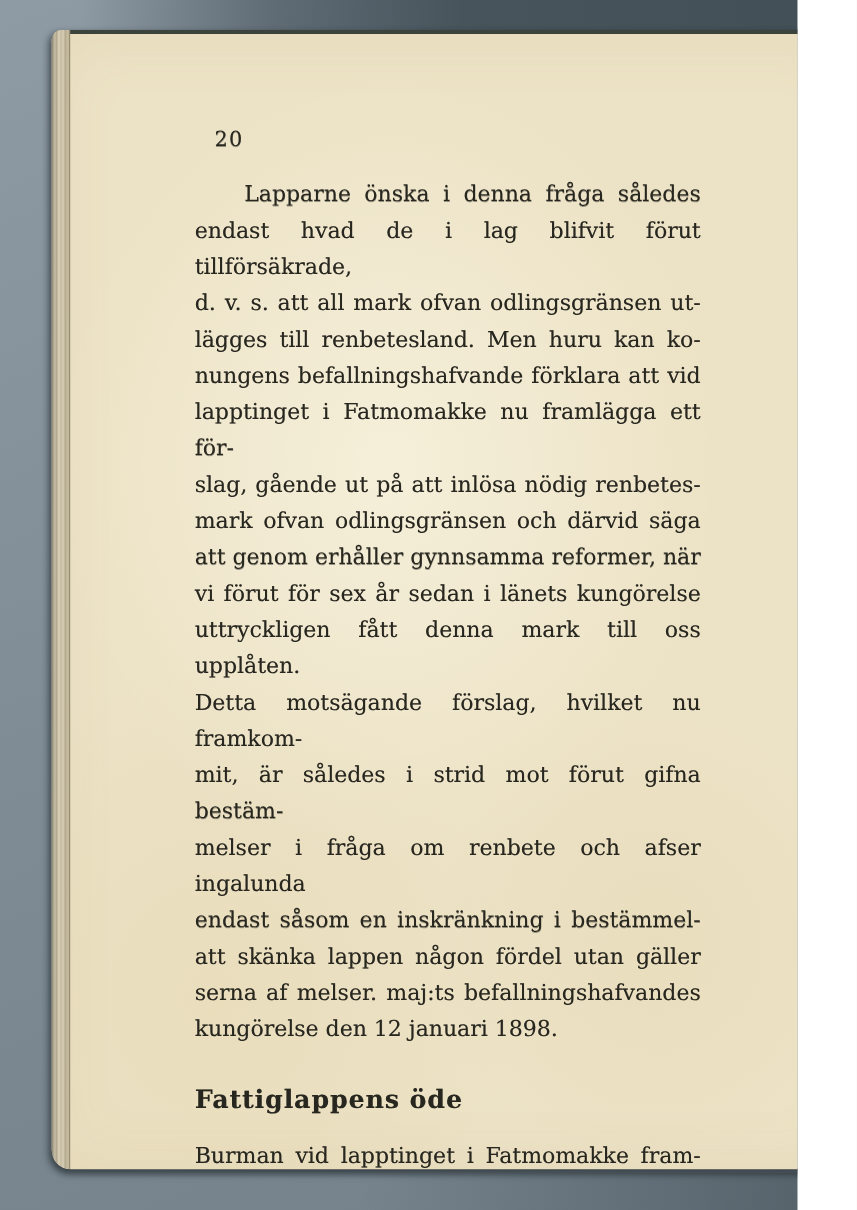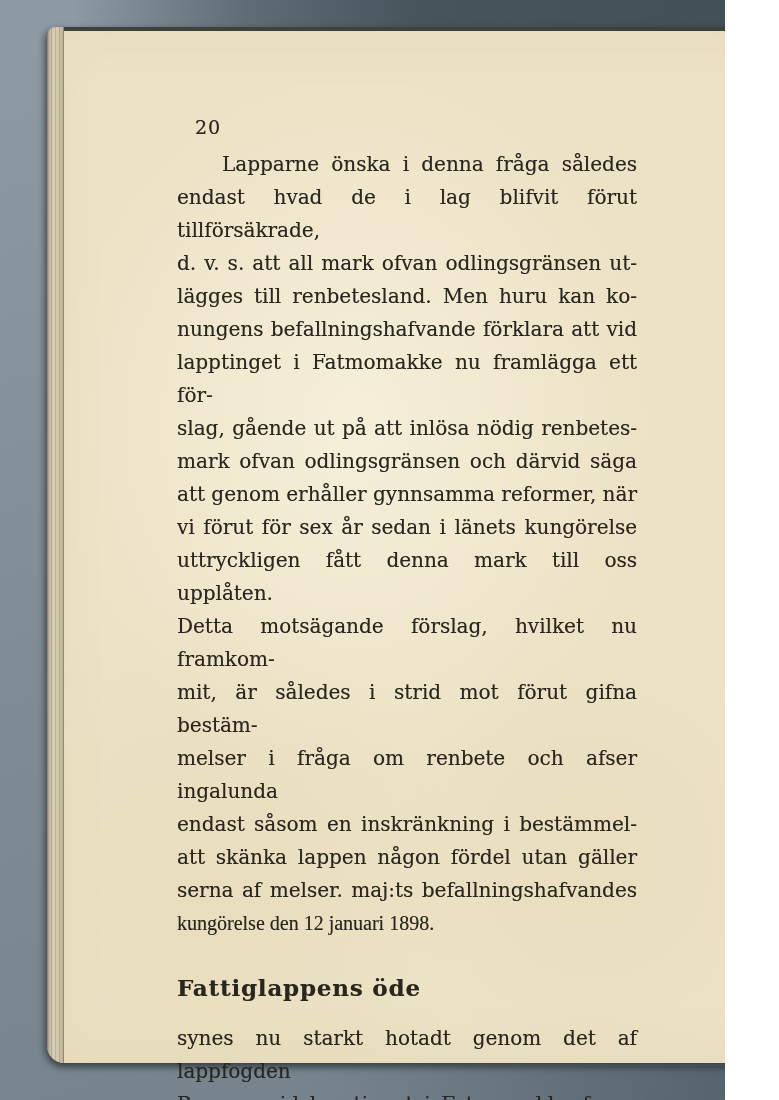--- a/index.html
+++ b/index.html
@@ -74,28 +74,28 @@
     position: absolute; left: 130px; top: 0; width: 460px;
     color: #27261f;
     text-shadow: 0.2px 0.2px 0.5px rgba(40,38,30,0.45);
   }
   .page-number {
     margin-top: 80px; margin-left: 18px;
     font-size: 19px; line-height: 33px;
     letter-spacing: 1px;
   }
   .para { margin: 0; }
-  .para-1 { margin-top: 4px; }
+  .para-1 { margin-top: 16px; }
   .line {
     font-size: 20px; line-height: 33px;
     text-align: justify; text-align-last: justify;
     white-space: normal;
   }
   .line.indent { padding-left: 45px; }
-  .line.no-just { text-align-last: left; font-family: Liberation Serif, serif; }
+  .line.no-just { text-align-last: left; }
   .section-heading {
     margin: 30px 0 0 0;
     font-size: 23px; font-weight: bold;
     line-height: 36px;
     text-align: left;
     letter-spacing: 0.8px;
   }
   .para-2 { margin-top: 16px; }
 </style>
 </head>
@@ -134,19 +134,18 @@
         <div class="line">melser i fråga om renbete och afser ingalunda</div>
         <div class="line">endast såsom en inskränkning i bestämmel-</div>
         <div class="line">att skänka lappen någon fördel utan gäller</div>
         <div class="line">serna af melser.  maj:ts  befallningshafvandes</div>
         <div class="line no-just">kungörelse den 12 januari 1898.</div>
       </div>
 
       <h2 class="section-heading">Fattiglappens öde</h2>
 
       <div class="para para-2">
-        <div class="line">synes nu starkt hotadt genom det af lappfogden</div>
         <div class="line">Burman vid lapptinget i Fatmomakke fram-</div>
 
       </div>
     </div>
   </div>
 </div>
 
 </body></html>

